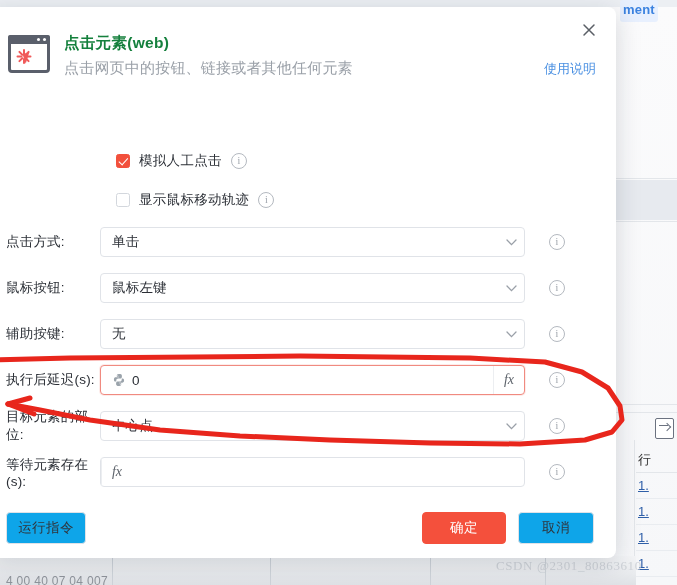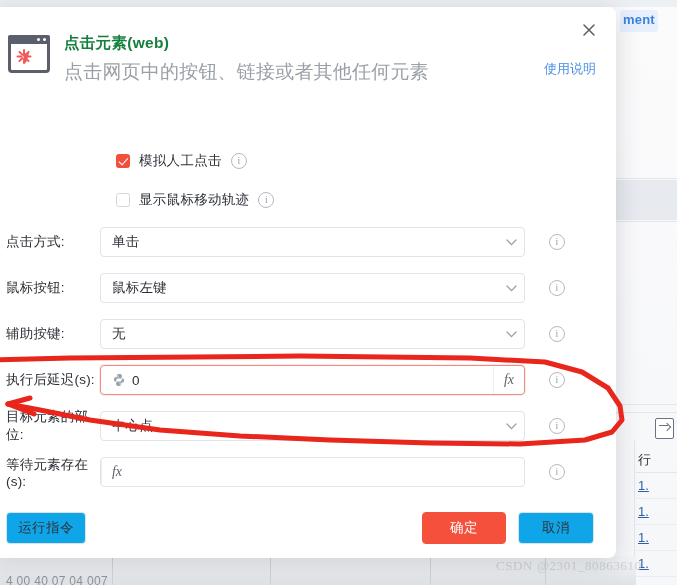--- a/index.html
+++ b/index.html
@@ -7,21 +7,21 @@
     width:677px;height:585px;overflow:hidden;position:relative;
     font-family:"Liberation Sans","DejaVu Sans",sans-serif;
     background:#f2f3f5;
   }
 
   
   #bg{position:absolute;inset:0;background:#ffffff;}
   #bg .bg-top-strip{position:absolute;left:0;top:0;width:677px;height:7px;background:#eceff3;}
   #bg .bg-right-panel{position:absolute;left:560px;top:7px;width:117px;height:578px;
       background:linear-gradient(180deg,#fbfbfc 0%,#f6f7f9 100%);}
-  #bg .bg-hl-chip{position:absolute;left:620px;top:10px;height:20px;padding:1px 3px;
+  #bg .bg-hl-chip{position:absolute;left:620px;top:0;height:20px;padding:1px 3px;
       background:#e8f0fe;border-radius:3px;color:#3b82e0;font-size:13px;font-weight:bold;
       line-height:18px;letter-spacing:.2px;}
   #bg .bg-band{position:absolute;left:560px;top:180px;width:117px;height:40px;background:#e7eaef;}
   #bg .bg-sep{position:absolute;left:560px;width:117px;height:1px;background:#e3e6ea;}
   #bg .bg-doc-icon{position:absolute;left:655px;top:418px;width:17px;height:19px;
       border:1.4px solid #6b7280;border-radius:2px;background:#fff;}
   #bg .bg-doc-icon:after{content:"";position:absolute;left:3px;top:6px;width:9px;height:1.4px;
       background:#6b7280;box-shadow:4px -3px 0 -3.3px #6b7280;}
   #bg .bg-doc-icon:before{content:"";position:absolute;left:8px;top:5px;width:5px;height:5px;
       border-top:1.4px solid #6b7280;border-right:1.4px solid #6b7280;transform:rotate(45deg);}
@@ -55,21 +55,21 @@
       border-radius:2px 2px 0 0;}
   .app-icon .d1,.app-icon .d2{position:absolute;top:3px;width:3px;height:3px;background:#fff;border-radius:50%;}
   .app-icon .d1{left:29px;} .app-icon .d2{left:35px;}
   .app-icon .burst{position:absolute;left:8px;top:14px;width:15px;height:15px;}
   .app-icon .burst i{position:absolute;left:6.5px;top:0;width:2px;height:6px;background:#f05a5a;
       border-radius:1px;transform-origin:1px 7.5px;}
   .app-icon .cursor{position:absolute;left:16px;top:18px;width:0;height:0;
       border-left:7px solid #f05a5a;border-bottom:10px solid transparent;transform:rotate(-18deg);}
 
   .dlg-title{position:absolute;left:56px;top:0;font-size:15.5px;font-weight:bold;color:#15803d;letter-spacing:.3px;}
-  .dlg-sub{position:absolute;left:56px;top:26px;font-size:19px;color:#9aa0a8;letter-spacing:.2px;}
+  .dlg-sub{position:absolute;left:56px;top:26px;font-size:15px;color:#9aa0a8;letter-spacing:.2px;}
   .help-link{position:absolute;right:0;top:27px;font-size:13px;color:#4a90e2;cursor:pointer;}
 
   .tabs{position:absolute;left:26px;top:96px;display:flex;gap:28px;}
   .tab{font-size:14px;color:#4a4f59;padding-bottom:9px;cursor:pointer;position:relative;letter-spacing:.3px;}
   .tab.active{color:#15181e;font-weight:bold;}
   .tab.active:after{content:"";position:absolute;left:-4px;right:-4px;bottom:0;height:3px;
       background:#f05040;border-radius:2px;}
 
   .dlg-body{position:absolute;left:0;top:132px;right:0;bottom:58px;}
 

